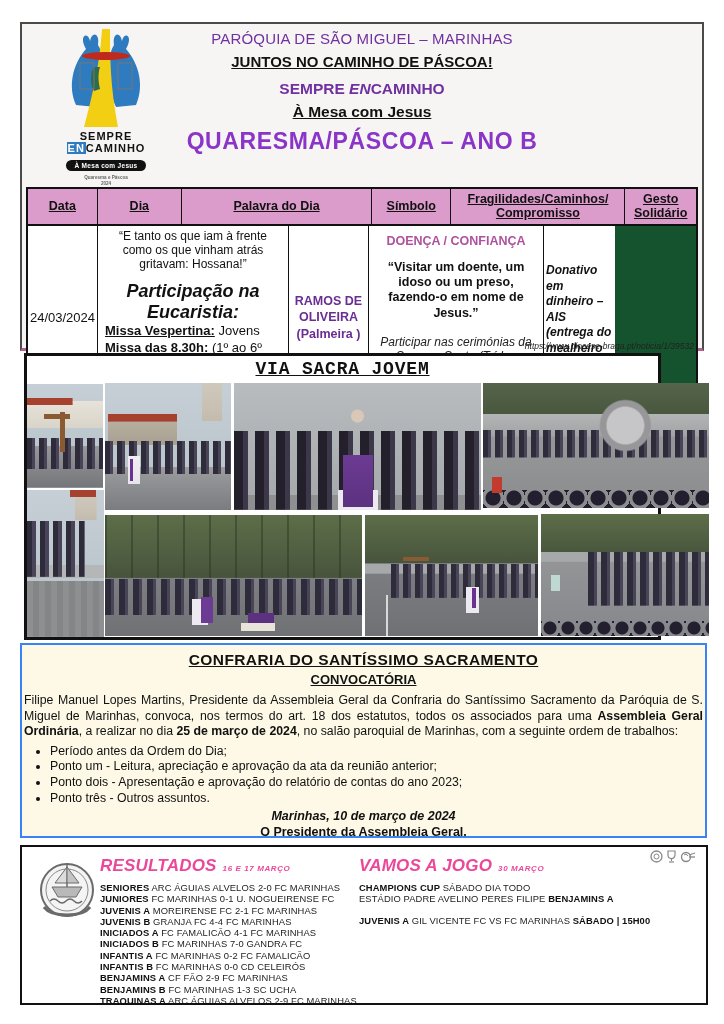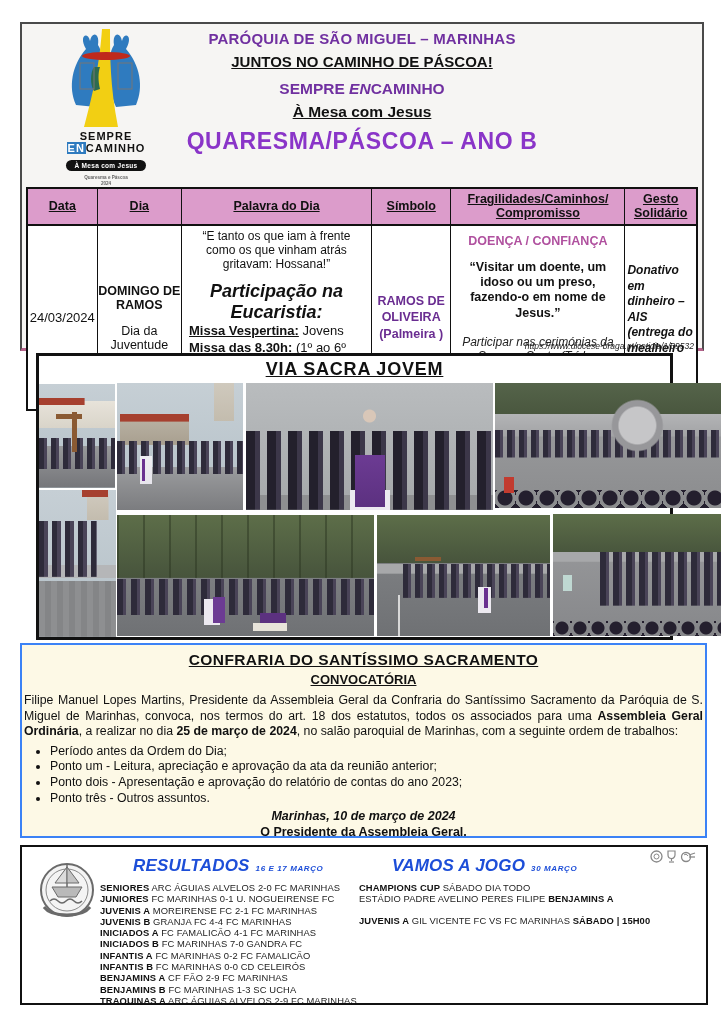--- a/index.html
+++ b/index.html
@@ -3,21 +3,21 @@
 <meta charset="utf-8">
 <style>
   html,body{margin:0;padding:0;background:#fff;}
   #page{position:relative;width:724px;height:1024px;background:#fff;overflow:hidden;
         font-family:"Liberation Sans",sans-serif;color:#111;}
 
   
   .top-box{position:absolute;left:20px;top:22px;width:684px;height:329px;box-sizing:border-box;
            border:2px solid #4a4a4a;border-bottom:3px solid #b5638b;background:#f6f5f3;}
   .titles{padding-top:7px;text-align:center;line-height:1.1;}
-  .h-parish{font-size:15px;font-weight:bold;color:#7030a0;letter-spacing:.2px;}
+  .h-parish{font-size:15px;font-weight:normal;color:#7030a0;letter-spacing:.2px;}
   .h-juntos{font-size:15px;font-weight:bold;text-decoration:underline;margin-top:6px;}
   .h-levar{font-size:20px;font-weight:bold;margin-top:4px;}
   .h-sempre{font-size:15.5px;font-weight:bold;color:#7030a0;margin-top:10px;}
   .h-sempre .en{font-style:italic;}
   .h-mesa{font-size:15.5px;font-weight:bold;text-decoration:underline;margin-top:6px;}
   .h-season{font-size:23px;font-weight:bold;color:#8a35c8;margin-top:9px;letter-spacing:.6px;}
 
   
   .logo{position:absolute;left:8px;top:3px;width:152px;text-align:center;}
   .logo svg{display:block;margin:0 auto;}
@@ -51,22 +51,22 @@
                 color:#6a2d91;font-weight:bold;font-size:12.5px;line-height:1.3;}
   .cell-frag{padding:4px 6px;text-align:center;font-size:12.5px;}
   .frag-title{color:#b0519f;font-weight:bold;margin-top:4px;}
   .frag-quote{font-weight:bold;line-height:1.22;margin-top:12px;}
   .frag-note{font-style:italic;font-size:12px;line-height:1.22;margin-top:14px;color:#222;}
   .cell-gesto{display:flex;align-items:center;justify-content:center;text-align:left;
               font-weight:bold;font-style:italic;font-size:12px;line-height:1.3;padding:2px;}
   .src-url{position:absolute;right:8px;top:317px;font-size:8.5px;font-style:italic;color:#222;}
 
   
-  .via-box{position:absolute;left:36px;top:353px;width:637px;height:287px;box-sizing:border-box;
-           border:3px solid #111;background:#fff;}
+  .via-box{position:absolute;left:24px;top:353px;width:637px;height:287px;box-sizing:border-box;
+           border:3px solid #111;background:#fff;font-family:Liberation Mono, monospace;}
   .via-title{text-align:center;font-size:18px;font-weight:bold;text-decoration:underline;
              letter-spacing:.8px;padding-top:3px;}
   .photo{position:absolute;background-color:#9aa1a5;background-repeat:no-repeat;}
 
   .vA{background-image:
       linear-gradient(#8a5a33,#8a5a33),
       linear-gradient(#8a5a33,#8a5a33),
       repeating-linear-gradient(90deg,#2e2b3a 0 5px,#4a4458 5px 8px,rgba(0,0,0,0) 8px 12px),
       linear-gradient(#a6402f,#a6402f),
       linear-gradient(#e7e3da,#d9d4c9),
@@ -166,21 +166,21 @@
   .conf-ul{margin:4px 0 0 14px;padding:0 0 0 12px;font-size:12.3px;line-height:1.27;}
   .conf-ul li{margin:0;}
   .conf-close{text-align:center;font-size:12.5px;line-height:1.25;margin-top:3px;}
   .c-date{font-style:italic;font-weight:bold;}
   .c-role{font-weight:bold;}
 
   
   .foot-box{position:absolute;left:20px;top:845px;width:688px;height:160px;box-sizing:border-box;
             border:2px solid #111;background:#fff;overflow:hidden;}
   .crest{position:absolute;left:14px;top:10px;}
-  .sport-h{font-size:17px;font-weight:bold;font-style:italic;letter-spacing:.2px;color:#1d4ed8;white-space:nowrap;margin-left:33px;}
+  .sport-h{font-size:17px;font-weight:bold;font-style:italic;letter-spacing:.2px;color:#ec4899;white-space:nowrap;}
   .sport-date{font-size:8px;font-weight:bold;font-style:italic;letter-spacing:.6px;margin-left:6px;}
   .res-block{position:absolute;left:78px;top:9px;width:258px;}
   .vamos-block{position:absolute;left:337px;top:9px;width:300px;}
   .s-lines{margin-top:6px;}
   .s-line{font-size:9.4px;line-height:1.2;color:#222;white-space:nowrap;letter-spacing:.1px;}
   .s-line .lbl{font-weight:bold;color:#111;}
   .s-line .sfx{font-weight:bold;color:#111;}
   .gap{margin-top:10px;}
   .partners{position:absolute;right:10px;top:3px;display:flex;gap:3px;align-items:center;}
   .partners svg{display:block;}
@@ -225,24 +225,20 @@
       <div class="s-row sh">
         <div class="s-cell c1">Data</div>
         <div class="s-cell c2">Dia</div>
         <div class="s-cell c3">Palavra do Dia</div>
         <div class="s-cell c4">Símbolo</div>
         <div class="s-cell c5">Fragilidades/Caminhos/ Compromisso</div>
         <div class="s-cell c6">Gesto Solidário</div>
       </div>
       <div class="s-row sb">
         <div class="s-cell c1 cell-data">24/03/2024</div>
-        <div class="s-cell c2 cell-dia">
-          <div class="dia-title">DOMINGO DE RAMOS</div>
-          <div class="dia-sub">Dia da Juventude</div>
-        </div>
         <div class="s-cell c3 cell-palavra">
           <div class="pal-quote">“E tanto os que iam à frente como os que vinham atrás gritavam: Hossana!”</div>
           <div class="pal-part">Participação na Eucaristia:</div>
           <div class="missa"><span class="lbl">Missa Vespertina:</span><span> Jovens</span></div>
           <div class="missa"><span class="lbl">Missa das 8.30h:</span><span> (1º ao 6º ano)</span></div>
           <div class="missa"><span class="lbl">Missa das 10h:</span><span> Todos os anos de catequese</span></div>
         </div>
         <div class="s-cell c4 cell-simbolo">
           <div>
             <div>RAMOS DE OLIVEIRA</div>

